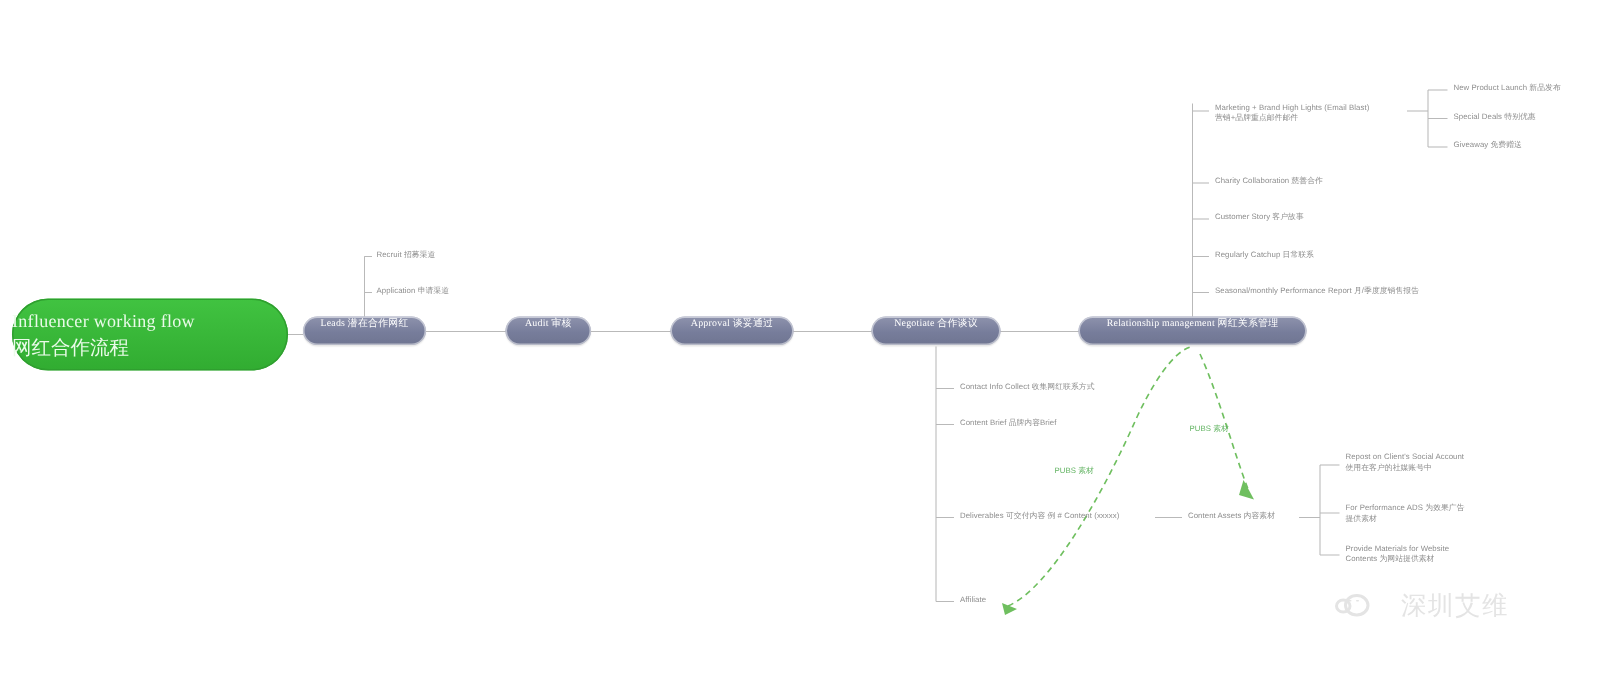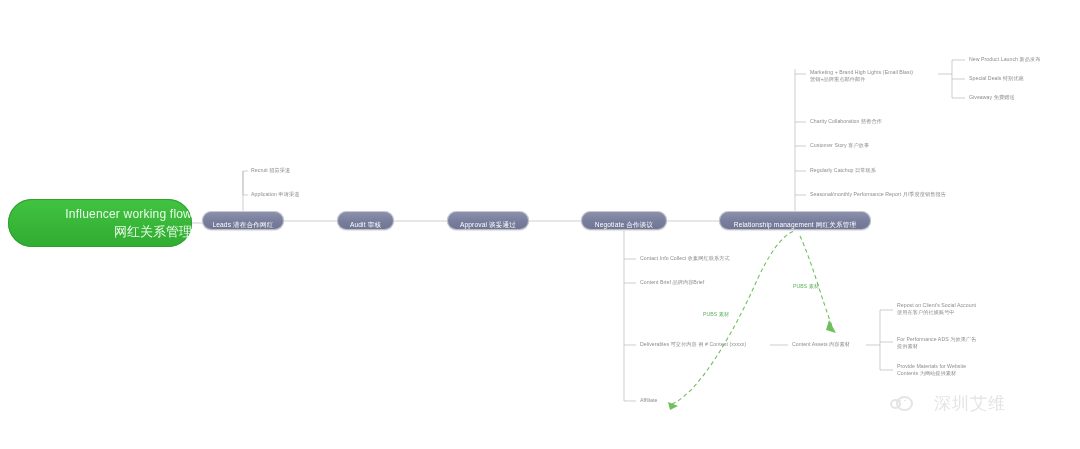--- a/index.html
+++ b/index.html
@@ -1,22 +1,22 @@
 <!DOCTYPE html>
 <html><head>
 <meta charset="utf-8">
 <style>
   html,body{margin:0;padding:0;background:#ffffff;}
   body{width:1080px;height:449px;position:relative;overflow:hidden;
        font-family:"Liberation Sans","DejaVu Sans",sans-serif;}
   #canvas{position:absolute;inset:0;}
   svg#wires{position:absolute;left:0;top:0;width:1080px;height:449px;pointer-events:none;}
 
-  .node{position:absolute;box-sizing:border-box;display:flex;align-items:flex-end;
-        justify-content:center;text-align:center;}
+  .node{position:absolute;box-sizing:border-box;display:flex;align-items:flex-start;
+        justify-content:center;text-align:center;font-family:Liberation Serif, serif;}
 
   
   .root{left:8px;top:199px;width:184px;height:48px;border-radius:24px;
         background:#3ab63a;background:linear-gradient(#41c341,#31ac31);
         color:#eafbe9;font-size:12.5px;line-height:16px;flex-direction:column;
         box-shadow:0 0 0 1px #2f9f2f inset;}
   .root .l1{font-size:12px;letter-spacing:.2px;}
   .root .l2{font-size:13px;margin-top:2px;}
 
   
@@ -102,21 +102,21 @@
       <path d="M800 236 C 812 262, 822 300, 832 326"></path>
     </g>
     <g fill="#6fbf5f">
       <path d="M829 320 l7 13 l-10 -3 z"></path>
       <path d="M678 406 l-10 -4 l2 8 z"></path>
     </g>
   </svg>
 
   <div class="node root">
     <span class="l1">Influencer working flow</span>
-    <span class="l2">网红关系管理</span>
+    <span class="l2">网红合作流程</span>
   </div>
 
   <div class="node stage s-leads">
     <span>Leads 潜在合作网红</span>
   </div>
   <div class="node stage s-audit">
     <span>Audit 审核</span>
   </div>
   <div class="node stage s-approval">
     <span>Approval 谈妥通过</span>

